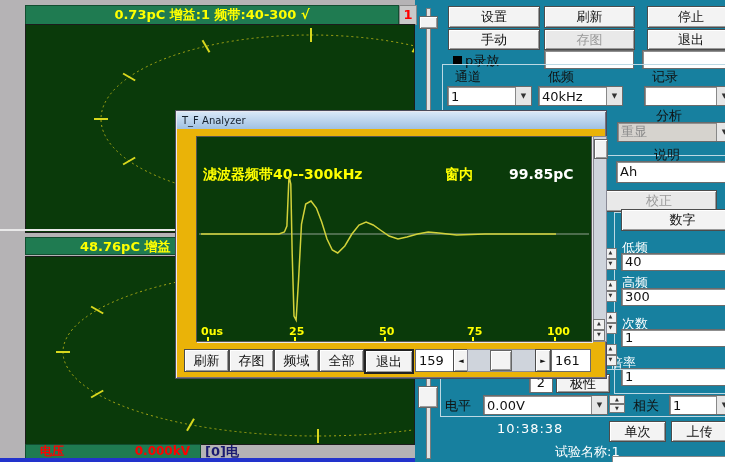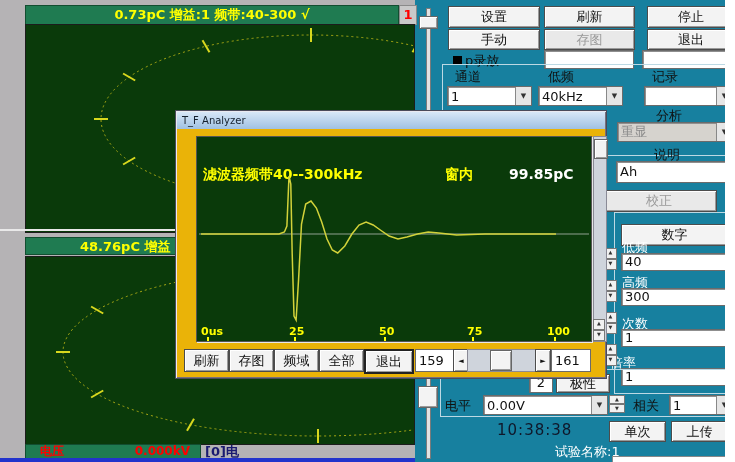--- a/index.html
+++ b/index.html
@@ -54,21 +54,21 @@
     line-height:17px;padding-left:5px;}
   #popup-plot{left:20px;top:25px;width:394px;height:204px;background:#0a3a0a;
     border:1px solid #555;box-shadow:1px 1px #e8e8e8;}
   .plot-txt{position:absolute;top:5px;font-weight:bold;font-size:14px;white-space:nowrap;margin-top:24px;}
   .xlabel{position:absolute;bottom:3px;color:#ffff00;font-weight:bold;font-size:11px;}
   .xtick{position:absolute;bottom:0;width:2px;height:4px;background:#ffff00;}
   .vscroll{background:#cfd4dc;border:1px solid #8a8a96;}
   
   #panel{left:437px;top:0;width:298px;height:462px;}
   .chk{width:9px;height:9px;background:#000;display:inline-block;margin-right:3px;}
-  .time{color:#0f172a;font-size:15px;letter-spacing:1px;white-space:nowrap;}
+  .time{color:#ffffff;font-size:13px;letter-spacing:1px;white-space:nowrap;}
 </style>
 </head>
 <body>
 
 <div id="screen">
 
   <div class="abs" id="left-bg"></div>
 
   <div class="abs scope-header" style="left:25px;top:5px;width:372px;height:18px;text-align:center;">0.73pC 增益:1 频带:40-300 √</div>
   <div class="abs badge" style="left:399px;top:5px;width:16px;height:18px;">1</div>
@@ -159,21 +159,21 @@
     <div class="abs combo disabled" style="left:180px;top:122px;width:114px;height:18px;">
       <span class="val">重显</span>
         <span class="arrow">▼</span>
     </div>
 
     <div class="abs lbl" style="left:217px;top:146px;">说明</div>
     <div class="abs input" style="left:179px;top:161px;width:115px;height:20px;line-height:20px;">Ah</div>
     <div class="abs btn disabled" style="left:164px;top:190px;width:114px;height:20px;">校正</div>
 
     <div class="abs grp" style="left:177px;top:212px;width:119px;height:180px;"></div>
-    <div class="abs btn" style="left:184px;top:224px;width:105px;height:20px;">数字</div>
+    <div class="abs btn" style="left:184px;top:209px;width:105px;height:20px;padding-left:8px;">数字</div>
     <div class="abs lbl-w" style="left:185px;top:239px;">低频</div>
     <div class="abs input" style="left:184px;top:253px;width:105px;height:16px;">40</div>
     <div class="abs lbl-w" style="left:185px;top:274px;">高频</div>
     <div class="abs input" style="left:184px;top:288px;width:105px;height:16px;">300</div>
     <div class="abs lbl-w" style="left:185px;top:315px;">次数</div>
     <div class="abs input" style="left:184px;top:329px;width:105px;height:16px;">1</div>
     <div class="abs lbl-w" style="left:173px;top:354px;">倍率</div>
     <div class="abs input" style="left:184px;top:368px;width:105px;height:16px;">1</div>
 
     <div class="abs spin" style="left:167px;top:248px;width:13px;height:22px;">

